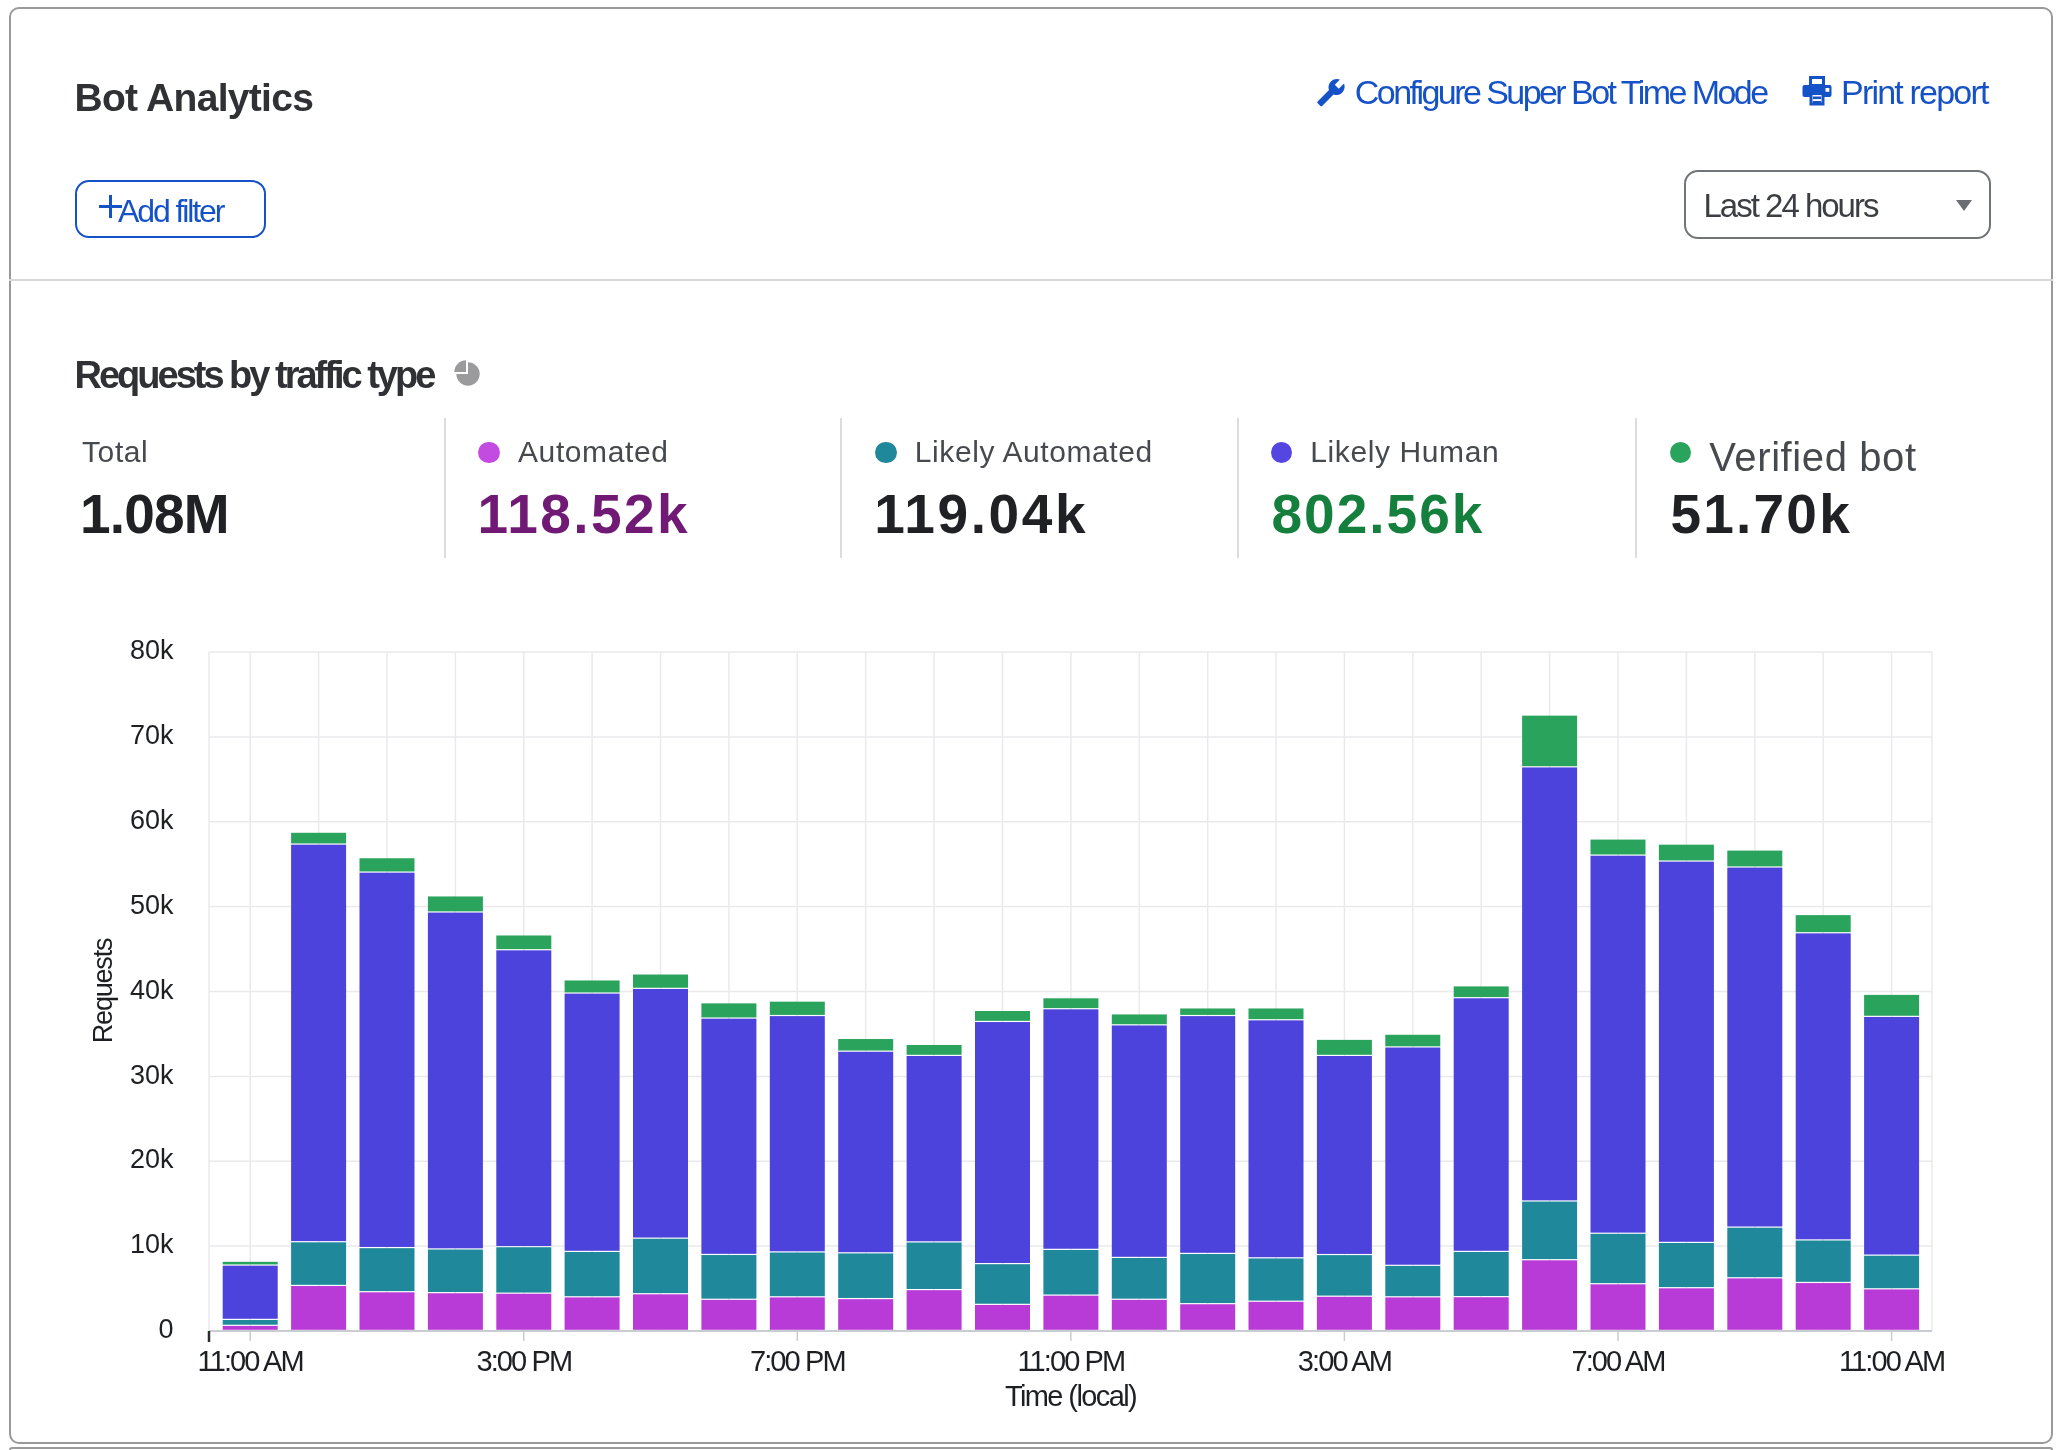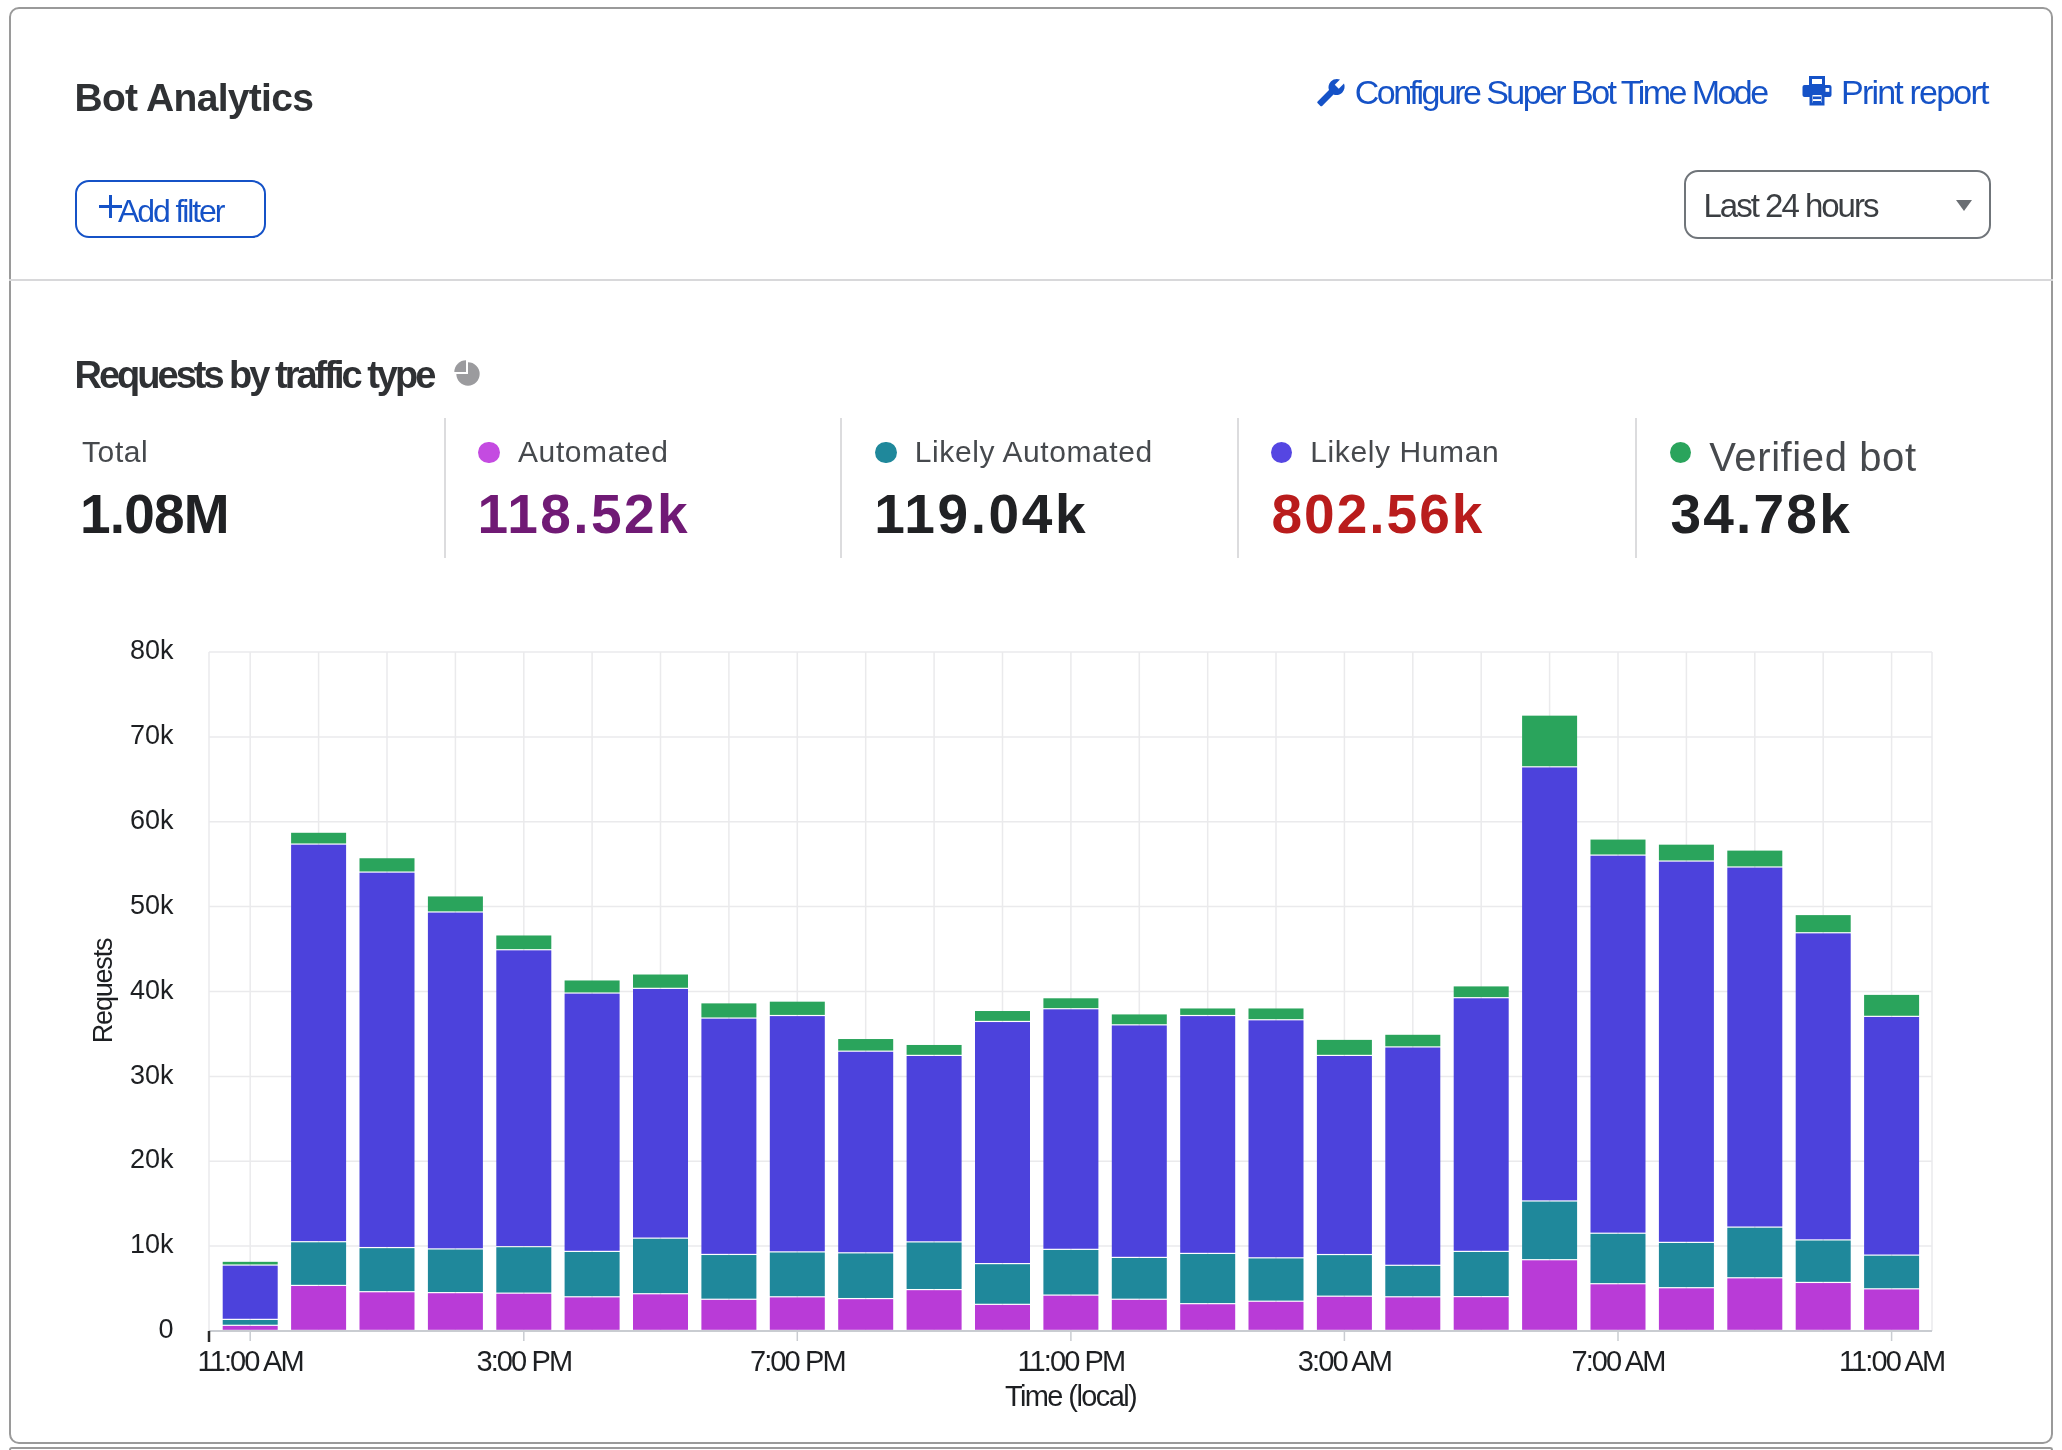--- a/index.html
+++ b/index.html
@@ -48,22 +48,22 @@
 <div style="position:absolute;left:478.4px;top:441.7px;width:21.7px;height:21.7px;border-radius:50%;background:#c44be1"></div>
 <div style="position:absolute;left:914.8px;top:437.2px;font-size:30px;letter-spacing:0.6px;color:#46494d;line-height:1;white-space:nowrap">Likely Automated</div>
 <div style="position:absolute;left:875.2px;top:441.7px;width:21.7px;height:21.7px;border-radius:50%;background:#1f889b"></div>
 <div style="position:absolute;left:1310.3px;top:437.2px;font-size:30px;letter-spacing:0.6px;color:#46494d;line-height:1;white-space:nowrap">Likely Human</div>
 <div style="position:absolute;left:1270.7px;top:441.7px;width:21.7px;height:21.7px;border-radius:50%;background:#5546e2"></div>
 <div style="position:absolute;left:1709.3px;top:437.2px;font-size:40px;letter-spacing:0.6px;color:#46494d;line-height:1;white-space:nowrap">Verified bot</div>
 <div style="position:absolute;left:1669.7px;top:441.7px;width:21.7px;height:21.7px;border-radius:50%;background:#2aa45c"></div>
 <div style="position:absolute;left:79.9px;top:487.4px;font-size:55px;font-weight:700;letter-spacing:-0.8px;color:#202124;line-height:1;white-space:nowrap">1.08M</div>
 <div style="position:absolute;left:477.4px;top:487.4px;font-size:55px;font-weight:700;letter-spacing:2.4px;color:#701a75;line-height:1;white-space:nowrap">118.52k</div>
 <div style="position:absolute;left:874.2px;top:487.4px;font-size:55px;font-weight:700;letter-spacing:2.6px;color:#202124;line-height:1;white-space:nowrap">119.04k</div>
-<div style="position:absolute;left:1271.5px;top:487.4px;font-size:55px;font-weight:700;letter-spacing:2.0px;color:#b91c1c;line-height:1;white-space:nowrap">802.56k</div>
-<div style="position:absolute;left:1670.5px;top:487.4px;font-size:55px;font-weight:700;letter-spacing:2.2px;color:#202124;line-height:1;white-space:nowrap">34.78k</div>
+<div style="position:absolute;left:1271.5px;top:487.4px;font-size:55px;font-weight:700;letter-spacing:2.0px;color:#15803d;line-height:1;white-space:nowrap">802.56k</div>
+<div style="position:absolute;left:1670.5px;top:487.4px;font-size:55px;font-weight:700;letter-spacing:2.2px;color:#202124;line-height:1;white-space:nowrap">51.70k</div>
 <div style="position:absolute;left:444px;top:418px;width:2px;height:140px;background:#dcdcde"></div>
 <div style="position:absolute;left:840px;top:418px;width:2px;height:140px;background:#dcdcde"></div>
 <div style="position:absolute;left:1237px;top:418px;width:2px;height:140px;background:#dcdcde"></div>
 <div style="position:absolute;left:1635px;top:418px;width:2px;height:140px;background:#dcdcde"></div>
 
 <svg style="position:absolute;left:0;top:600px" width="2062" height="850" viewBox="0 600 2062 850">
 <line x1="209.0" y1="1246.1" x2="1932.0" y2="1246.1" stroke="#eaeaec" stroke-width="1.5"></line>
 <line x1="209.0" y1="1161.2" x2="1932.0" y2="1161.2" stroke="#eaeaec" stroke-width="1.5"></line>
 <line x1="209.0" y1="1076.4" x2="1932.0" y2="1076.4" stroke="#eaeaec" stroke-width="1.5"></line>
 <line x1="209.0" y1="991.5" x2="1932.0" y2="991.5" stroke="#eaeaec" stroke-width="1.5"></line>

